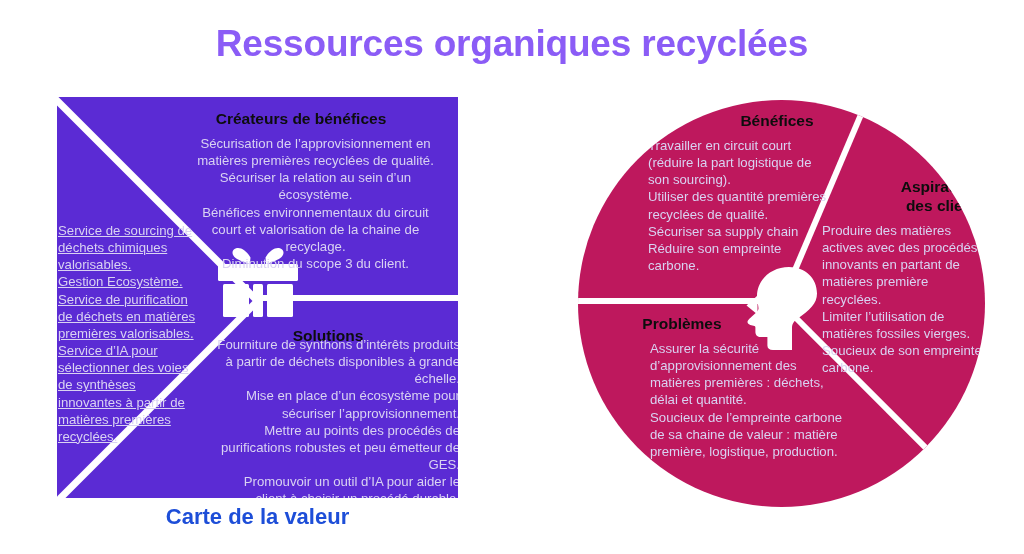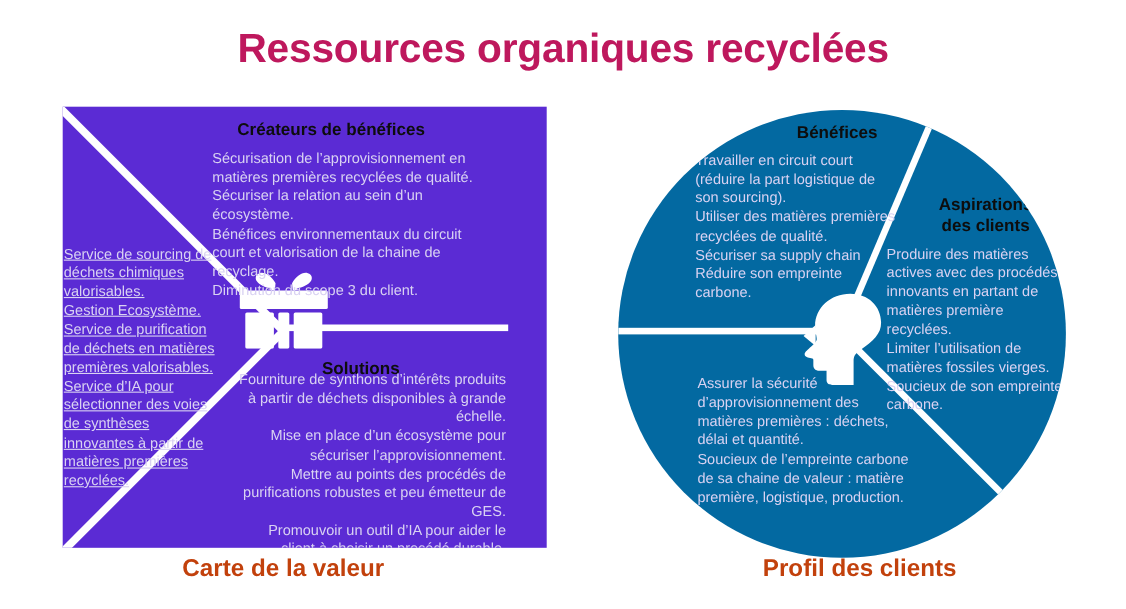--- a/index.html
+++ b/index.html
@@ -24,55 +24,54 @@
 
   
   .page-title {
     position: absolute;
     left: 0;
     top: 24px;
     width: 1024px;
     text-align: center;
     font-size: 37px;
     font-weight: bold;
-    color: #be185d;
+    color: #8b5cf6;
     letter-spacing: -0.2px;
     line-height: 1.1;
   }
 
   
   .caption {
     position: absolute;
     font-size: 22px;
     font-weight: bold;
-    color: #c2410c;
+    color: #1d4ed8;
     text-align: center;
     line-height: 1.1;
   }
   #caption-left  { left: 57px;  top: 505px; width: 401px; }
   #caption-right { left: 578px; top: 505px; width: 407px; }
 
   
   .value-map {
     position: absolute;
     left: 57px;
     top: 97px;
     width: 401px;
     height: 401px;
     background: #5B2BD4;
     overflow: hidden;
-    padding-left: 39px;
   }
   .customer-profile {
     position: absolute;
-    left: 562px;
+    left: 578px;
     top: 100px;
     width: 407px;
     height: 407px;
-    background: #0369a1;
+    background: #be185d;
     border-radius: 50%;
     overflow: hidden;
   }
 
   
   .divider {
     position: absolute;
     background: #ffffff;
     transform-origin: 0 50%;
     pointer-events: none;
@@ -102,21 +101,21 @@
   #vm-prod-title { left: 46px;  top: 182px; width: 135px; }
   #vm-prod-body  { left: 58px;  top: 222px; width: 142px; text-decoration: underline; }
 
   #vm-sol-title  { left: 248px; top: 312px; width: 160px; text-align: center;}
   #vm-sol-body   { left: 212px; top: 336px; width: 248px; }
 
   
   #cp-gain-title { left: 679px; top: 112px; width: 196px; }
   #cp-gain-body  { left: 648px; top: 137px; width: 184px; }
 
-  #cp-asp-title  { left: 838px; top: 178px; width: 148px; }
+  #cp-asp-title  { left: 838px; top: 178px; width: 148px; text-align: right; }
   #cp-asp-body   { left: 822px; top: 222px; width: 162px; }
 
   #cp-pain-title { left: 617px; top: 315px; width: 130px; }
   #cp-pain-body  { left: 650px; top: 340px; width: 200px; }
 
   
   .icon {
     position: absolute;
     pointer-events: none;
   }
@@ -143,21 +142,21 @@
         <path d="M36.5 12.5c-3.5-6.2-9.4-10.6-14.4-9.2-3.6 1-4.6 4.5-2.6 7.4 2.1 3.1 7.4 5.6 13.2 6.6l-3.4.6 6.6 1.1z"></path>
         <path d="M51.5 12.5c3.5-6.2 9.4-10.6 14.4-9.2 3.6 1 4.6 4.5 2.6 7.4-2.1 3.1-7.4 5.6-13.2 6.6l3.4.6-6.6 1.1z"></path>
         <rect x="4" y="19" width="80" height="17" rx="1.5"></rect>
         <rect x="9" y="39" width="26" height="33" rx="1.5"></rect>
         <rect x="39" y="39" width="10" height="33" rx="1.5"></rect>
         <rect x="53" y="39" width="26" height="33" rx="1.5"></rect>
       </svg>
     </span>
 
     <div class="sec-title" id="vm-gain-title" style="left:119px; top:13px; width:250px;">Créateurs de bénéfices</div>
-    <div class="sec-body" id="vm-gain-body" style="left:136px; top:38px; width:245px;">Sécurisation de l’approvisionnement en matières premières recyclées de qualité.
+    <div class="sec-body" id="vm-gain-body" style="left:136px; top:38px; width:245px;text-align:center;">Sécurisation de l’approvisionnement en matières premières recyclées de qualité.
 Sécuriser la relation au sein d’un écosystème.
 Bénéfices environnementaux du circuit court et valorisation de la chaine de recyclage.
 Diminution du scope 3 du client.</div>
 
     <div class="sec-body" id="vm-prod-body" style="left:1px; top:125px; width:142px;">Service de sourcing de déchets chimiques valorisables.
 Gestion Ecosystème.
 Service de purification de déchets en matières premières valorisables.
 Service d’IA pour sélectionner des voies de synthèses innovantes à partir de matières premières recyclées.</div>
 
     <div class="sec-title" id="vm-sol-title" style="left:191px; top:230px; width:160px;">Solutions</div>
@@ -177,30 +176,30 @@
 
     <span class="icon" id="head-icon" style="left:166px; top:166px;">
       <svg width="78" height="86" viewBox="0 0 78 86" fill="#ffffff" xmlns="http://www.w3.org/2000/svg">
         <path d="M45 1C27 1 13 14 13 30c0 6 1.5 9 1.5 12.5 0 1.8-2.2 4-5 6.6-3 2.8-6 5-6 7 0 2.4 3.2 3.2 6 3.6 1.4.2 1.9.5 1.9 1.8v4.6c0 3 2.1 5 5.4 5h6.6v8.4c0 2.9 2 4.5 5.5 4.5H48V62c0-4 1.6-6.6 5.5-9.3C66 44 73 37.5 73 27.5 73 12 61 1 45 1z"></path>
         <path d="M13.5 29.5l-11 10 11 9z"></path>
       </svg>
     </span>
 
     <div class="sec-title" id="cp-gain-title" style="left:101px; top:12px; width:196px;">Bénéfices</div>
     <div class="sec-body" id="cp-gain-body" style="left:70px; top:37px; width:184px;">Travailler en circuit court (réduire la part logistique de son sourcing).
-Utiliser des matières premières recyclées de qualité.
+Utiliser des quantité premières recyclées de qualité.
 Sécuriser sa supply chain
 Réduire son empreinte carbone.</div>
 
     <div class="sec-title" id="cp-asp-title" style="left:260px; top:78px; width:148px; white-space:pre-line;">Aspirations
 des clients</div>
     <div class="sec-body" id="cp-asp-body" style="left:244px; top:122px; width:162px;">Produire des matières actives avec des procédés innovants en partant de matières première recyclées.
 Limiter l’utilisation de matières fossiles vierges.
  Soucieux de son empreinte carbone.</div>
 
+    <div class="sec-title" id="cp-pain-title" style="left:39px; top:215px; width:130px;">Problèmes</div>
     <div class="sec-body" id="cp-pain-body" style="left:72px; top:240px; width:200px;">Assurer la sécurité d’approvisionnement des matières premières : déchets, délai et quantité.
 Soucieux de l’empreinte carbone de sa chaine de valeur : matière première, logistique, production.</div>
   </div>
 
   <div class="caption" id="caption-left">Carte de la valeur</div>
-  <div class="caption" id="caption-right">Profil des clients</div>
 
 </div>
 
 </body></html>

